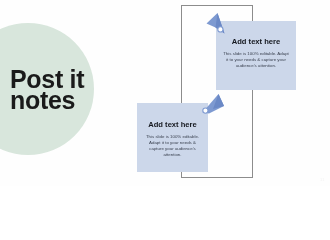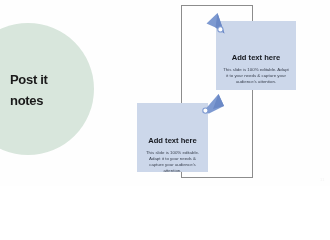--- a/index.html
+++ b/index.html
@@ -32,21 +32,21 @@
     height: 132px;
     border-radius: 50%;
     background: #d8e6dc;
   }
 
   #slide-title {
     position: absolute;
     left: 10px;
     top: 69px;
     width: 96px;
-    font-size: 13px;
+    font-size: 25px;
     line-height: 21px;
     font-weight: bold;
     color: #1a1a1a;
     letter-spacing: -0.3px;
     white-space: pre-line;
   }
 
   
   #guide-rect {
     position: absolute;
@@ -57,21 +57,21 @@
     border: 1px solid #8c8c8c;
     box-sizing: border-box;
     background: transparent;
   }
 
   
   .note-card {
     position: absolute;
     background: #ccd7ea;
     box-sizing: border-box;
-    padding: 16px 7px;
+    padding: 0 7px;
   }
   .note-card.card-1 {
     left: 216px;
     top: 21px;
     width: 80px;
     height: 69px;
   }
   .note-card.card-2 {
     left: 137px;
     top: 103px;

